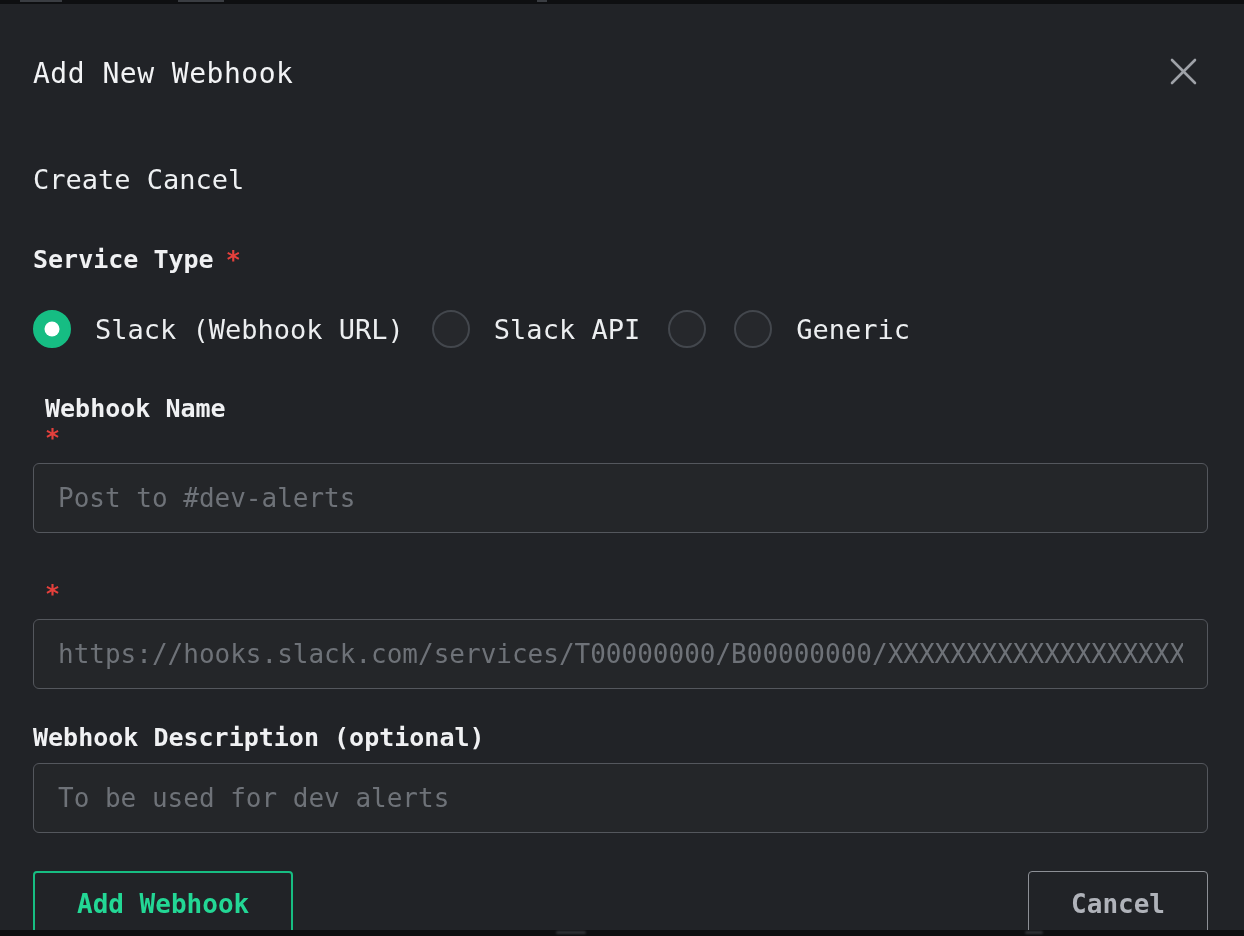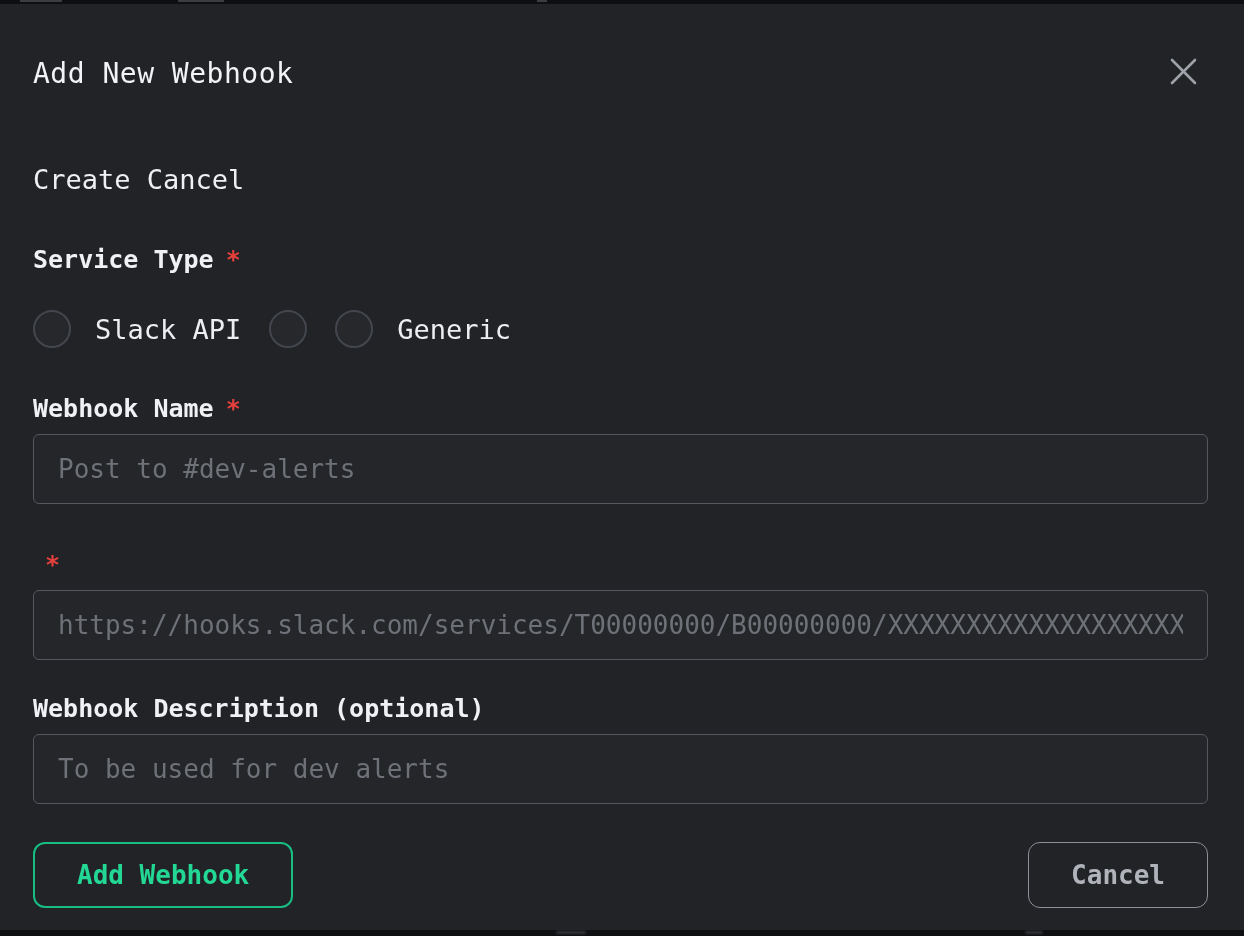--- a/index.html
+++ b/index.html
@@ -57,21 +57,21 @@
     color: #eef0f2;
   }
   .field-label {
     font-size: 25px;
     font-weight: 700;
     color: #f0f1f3;
     display: flex;
     align-items: baseline;
   }
   .label-service { margin-top: 50px; }
-  .label-name { margin-top: 46px; }
+  .label-name { margin-top: 46px; flex-direction: column; }
   .label-url  { margin-top: 46px; }
   .label-desc { margin-top: 34px; }
   .req {
     color: #e5403c;
     margin-left: 12px;
     font-weight: 700;
     font-size: 25px;
   }
   .radio-row {
     margin-top: 36px;
@@ -128,21 +128,21 @@
   .footer {
     margin-top: 38px;
     display: flex;
     justify-content: space-between;
     align-items: center;
   }
   .btn {
     height: 66px;
     padding: 0 42px;
     background: transparent;
-    border-radius: 12px;
+    border-radius: 4px;
     font-family: "DejaVu Sans Mono", "Liberation Mono", monospace;
     font-size: 26px;
     font-weight: 700;
     cursor: pointer;
   }
   .btn-primary {
     border: 2px solid #17bd82;
     color: #23d795;
   }
   .btn-secondary {
@@ -174,20 +174,24 @@
   </div>
 
   <div class="section-heading">Create Cancel</div>
 
   <div class="field-label label-service">
     <span>Service Type</span>
     <span class="req">*</span>
   </div>
 
   <div class="radio-row">
+    <div class="radio-option selected">
+      <span class="radio-circle"></span>
+      <span class="radio-label">Slack (Webhook URL)</span>
+    </div>
     <div class="radio-option">
       <span class="radio-circle"></span>
       <span class="radio-label">Slack API</span>
     </div>
     <div class="radio-option">
       <span class="radio-circle"></span>
     </div>
     <div class="radio-option">
       <span class="radio-circle"></span>
       <span class="radio-label">Generic</span>

